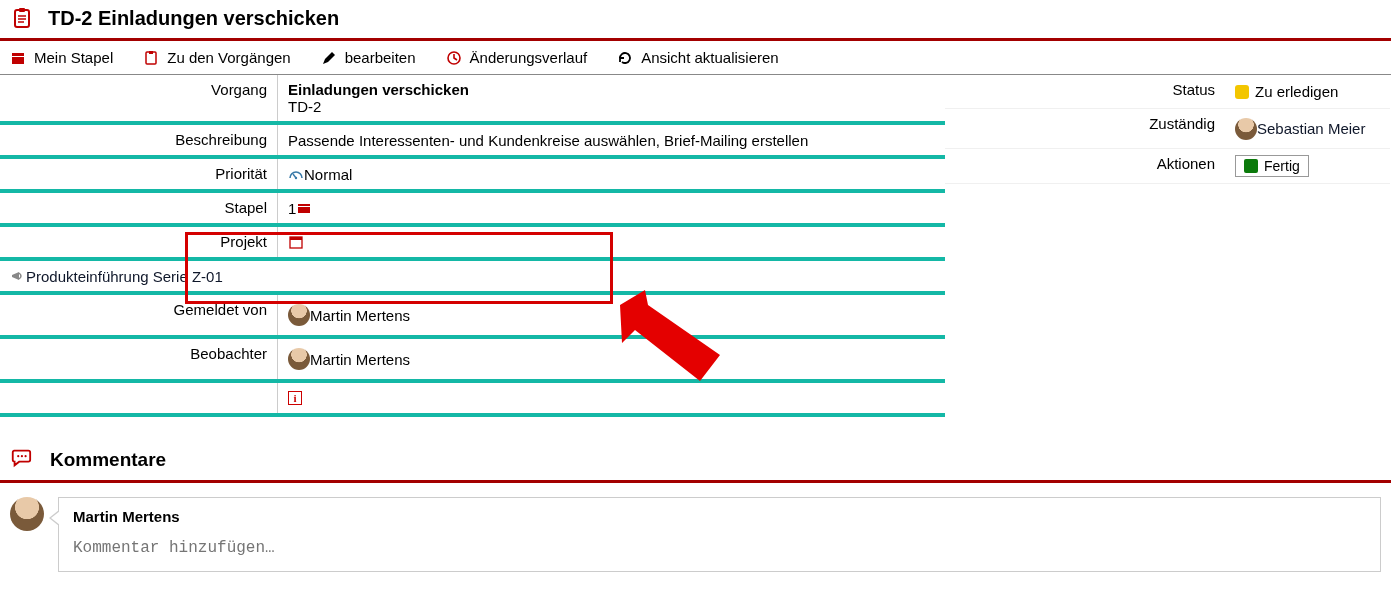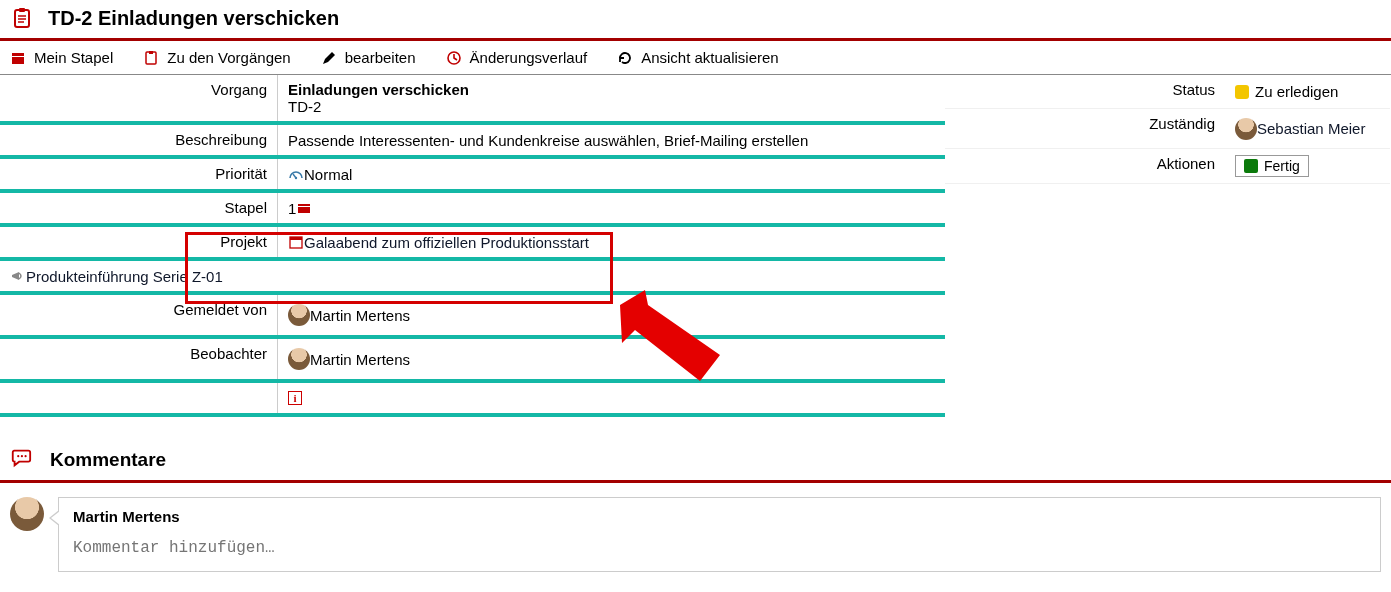--- a/index.html
+++ b/index.html
@@ -277,21 +277,20 @@
 
     <div class="field-row">
       <div class="field-label">Projekt</div>
       <div class="field-value">
         <span class="mini-icon">
           <svg viewBox="0 0 16 16" width="16" height="16">
               <rect x="2" y="3" width="12" height="11" fill="none" stroke="#c00000" stroke-width="1.3"></rect>
               <rect x="2" y="3" width="12" height="3" fill="#c00000"></rect>
             </svg>
         </span>
-        <span class="link">Galaabend zum offiziellen Produktionsstart</span>
       </div>
     </div>
 
     <div class="field-row">
       <div class="field-value">
         <span class="mini-icon">
           <svg viewBox="0 0 16 16" width="16" height="16">
               <path d="M2 7 L9 4 L9 12 L2 9 Z" fill="#888"></path>
               <path d="M9 5 Q13 8 9 11" fill="none" stroke="#888" stroke-width="1.5"></path>
             </svg>

